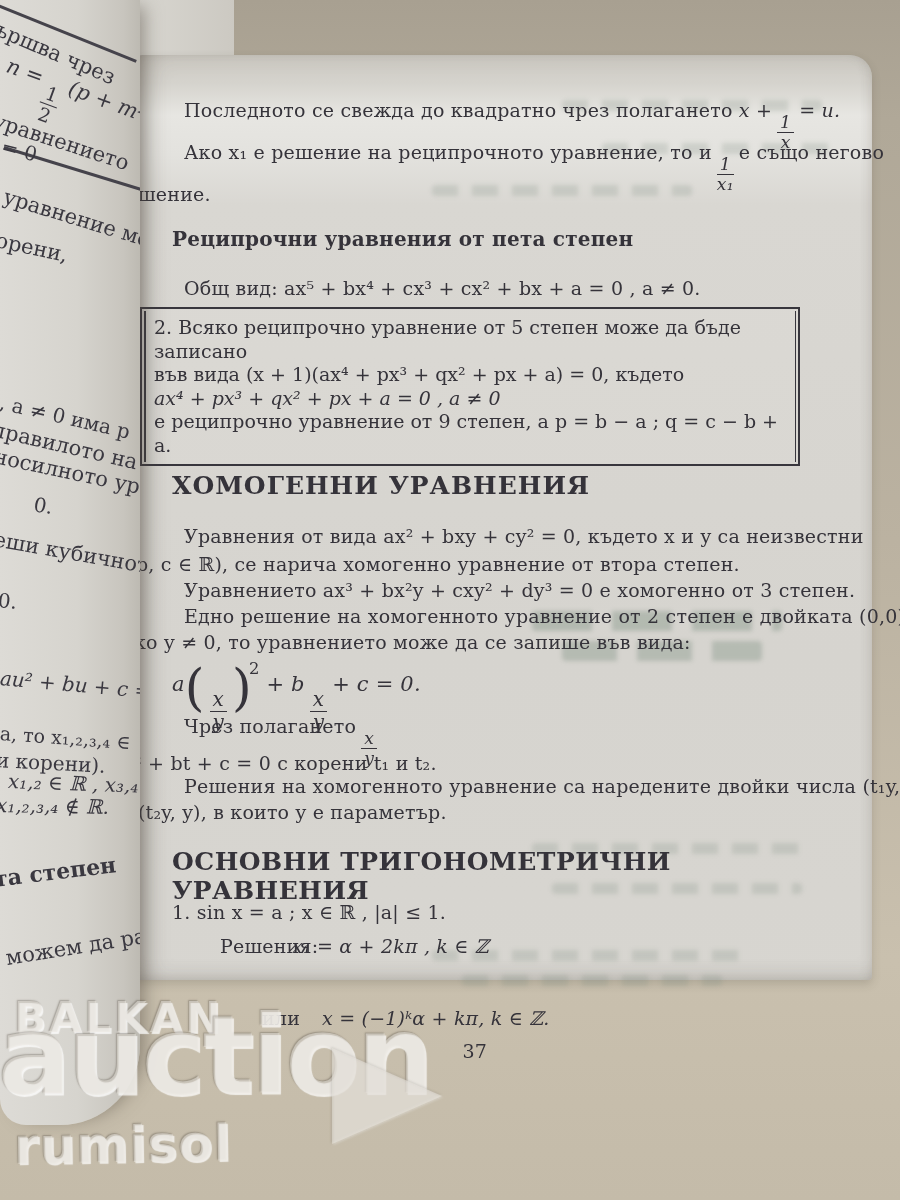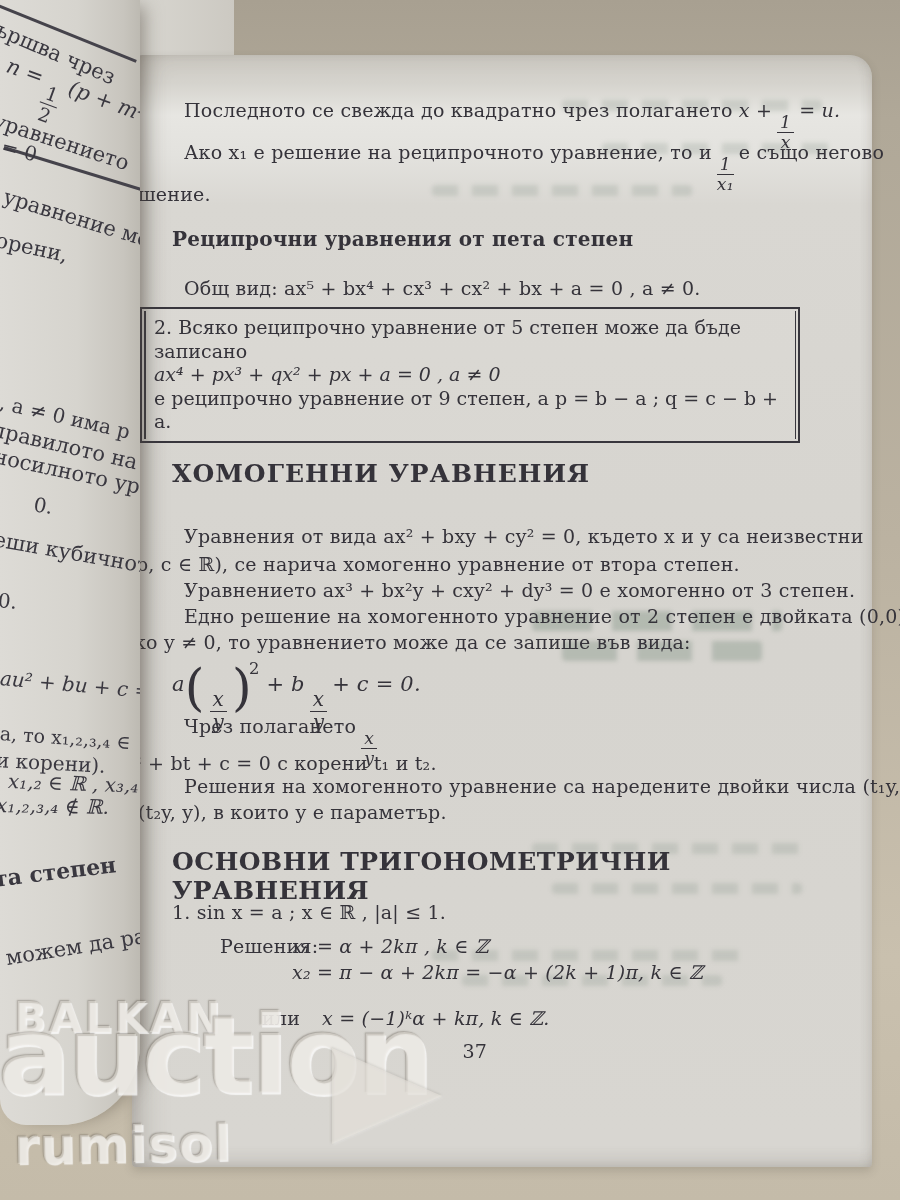--- a/index.html
+++ b/index.html
@@ -2,21 +2,21 @@
 <html><head>
 <meta charset="utf-8">
 <style>
   html,body{margin:0;padding:0;}
   .photo{position:relative;width:900px;height:1200px;overflow:hidden;
     background:linear-gradient(180deg,#a8a091 0%,#b0a898 10%,#bbb2a1 45%,#c9c0ae 80%,#c4bba9 100%);
     font-family:"DejaVu Serif", serif;color:#35333a;}
   
   .page-edge-strip{position:absolute;left:138px;top:0;width:96px;height:150px;
     background:linear-gradient(90deg,#d8d6d0,#ccc9c2);z-index:0;}
-  .main-page{position:absolute;left:132px;top:55px;width:740px;height:1112px;z-index:1;
+  .main-page{position:absolute;left:132px;top:55px;width:740px;height:925px;z-index:1;
     background:linear-gradient(180deg,#ccc9c2 0px,#d5d3cd 28px,#e7e6e2 60px,#e3e2de 100px,#d9d7d2 150px,#d6d4cf 600px,#d8d6d1 1077px);
     border-radius:10px 22px 4px 4px;
     box-shadow:inset 20px 0 30px -14px rgba(85,78,68,.35), inset -6px 0 12px -6px rgba(120,112,100,.25),
                inset 0 -10px 22px -12px rgba(110,102,90,.3), 0 4px 10px rgba(60,54,46,.18);}
   .left-page{position:absolute;left:0;top:0;width:140px;height:1125px;z-index:2;overflow:hidden;
     background:linear-gradient(90deg,#dddbd6 0%,#d6d4ce 55%,#c8c5be 88%,#bdbab2 100%);
     border-radius:0 0 80px 26px;
     box-shadow:10px 0 18px -6px rgba(80,72,62,.5);}
   .rule{position:absolute;background:#45434b;height:2.5px;transform-origin:left center;}
   .ruleA{left:-12px;top:0;width:160px;transform:rotate(22deg);}
@@ -53,21 +53,21 @@
   .frac.big{font-size:.95em;vertical-align:-0.75em;}
   .bigp{font-size:2.4em;font-weight:300;vertical-align:-0.28em;line-height:0;}
   .psup{font-size:.78em;vertical-align:1.05em;margin-left:-3px;}
   .p1{top:44px;left:52px;}  .p2{top:86px;left:52px;}  .p3{top:128px;left:6px;}
   .h1{top:172px;left:40px;width:640px;font-size:20px;}
   .p4{top:222px;left:52px;}
   .rulebox{position:absolute;top:252px;left:8px;width:632px;border:2px solid #38363d;
     padding:7px 12px;line-height:23.5px;font-size:19px;background:rgba(255,255,255,.06);}
   .rulebox:before,.rulebox:after{content:"";position:absolute;top:2px;bottom:2px;width:1.5px;background:#38363d;}
   .rulebox:before{left:2px;} .rulebox:after{right:2px;}
-  .h2{top:404px;left:40px;width:640px;font-size:25px;letter-spacing:1px;}
+  .h2{top:416px;left:40px;width:640px;font-size:25px;letter-spacing:1px;}
   .p5{top:470px;left:52px;} .p6{top:498px;left:4px;} .p7{top:524px;left:52px;}
   .p8{top:550px;left:52px;} .p9{top:576px;left:2px;}
   .eq1{top:604px;left:40px;width:640px;font-size:21px;}
   .p10{top:660px;left:52px;} .p11{top:697px;left:2px;}
   .p12{top:720px;left:52px;} .p13{top:746px;left:6px;}
   .h3{top:792px;left:40px;width:640px;font-size:25px;letter-spacing:.5px;}
   .p14{top:846px;left:40px;}
   .sol-label{top:880px;left:88px;} .sol1{top:880px;left:160px;} .sol2{top:906px;left:160px;}
   .p17{top:952px;left:130px;} .p17 .gap{display:inline-block;width:22px;}
   .pageno{top:985px;left:295px;width:60px;text-align:right;}
@@ -129,20 +129,21 @@
     </div>
 
     <div class="line p3">шение.</div>
 
     <div class="line h1 hd center">Реципрочни уравнения от пета степен</div>
 
     <div class="line p4">Общ вид: ax⁵ + bx⁴ + cx³ + cx² + bx + a = 0 , a ≠ 0.</div>
 
     <div class="rulebox">
       <div>2. Всяко реципрочно уравнение от 5 степен може да бъде записано</div>
+      <div>във вида  (x + 1)(ax⁴ + px³ + qx² + px + a) = 0, където</div>
       <div class="ital">ax⁴ + px³ + qx² + px + a = 0 , a ≠ 0</div>
       <div>е реципрочно уравнение от 9 степен, а  p = b − a ; q = c − b + a.</div>
     </div>
 
     <div class="line h2 hd center">ХОМОГЕННИ УРАВНЕНИЯ</div>
 
     <div class="line p5">Уравнения от вида  ax² + bxy + cy² = 0, където  x  и  y  са неизвестни</div>
     <div class="line p6">b, c ∈ ℝ), се нарича хомогенно уравнение от втора степен.</div>
     <div class="line p7">Уравнението  ax³ + bx²y + cxy² + dy³ = 0  е хомогенно от 3 степен.</div>
     <div class="line p8">Едно решение на хомогенното уравнение от 2 степен е двойката  (0,0).</div>
@@ -168,21 +169,20 @@
 
     <div class="line p11">² + bt + c = 0 с корени  t₁  и  t₂.</div>
     <div class="line p12">Решения на хомогенното уравнение са наредените двойки числа  (t₁y, y)</div>
     <div class="line p13">(t₂y, y), в които  y  е параметър.</div>
 
     <div class="line h3 hd center">ОСНОВНИ ТРИГОНОМЕТРИЧНИ УРАВНЕНИЯ</div>
 
     <div class="line p14">1. sin x = a ;  x ∈ ℝ ,  |a| ≤ 1.</div>
     <div class="line sol-label">Решения:</div>
     <div class="line sol1 ital">x₁ = α + 2kπ , k ∈ ℤ</div>
-    <div class="line sol2 ital">x₂ = π − α + 2kπ = −α + (2k + 1)π, k ∈ ℤ</div>
 
     <div class="line p17">
       <span>или</span><span class="gap"></span><span class="ital">x = (−1)ᵏα + kπ, k ∈ ℤ.</span>
     </div>
 
     <div class="line pageno">37</div>
   </div>
 
   <div class="left-page">
     <div class="rule ruleA"></div>

